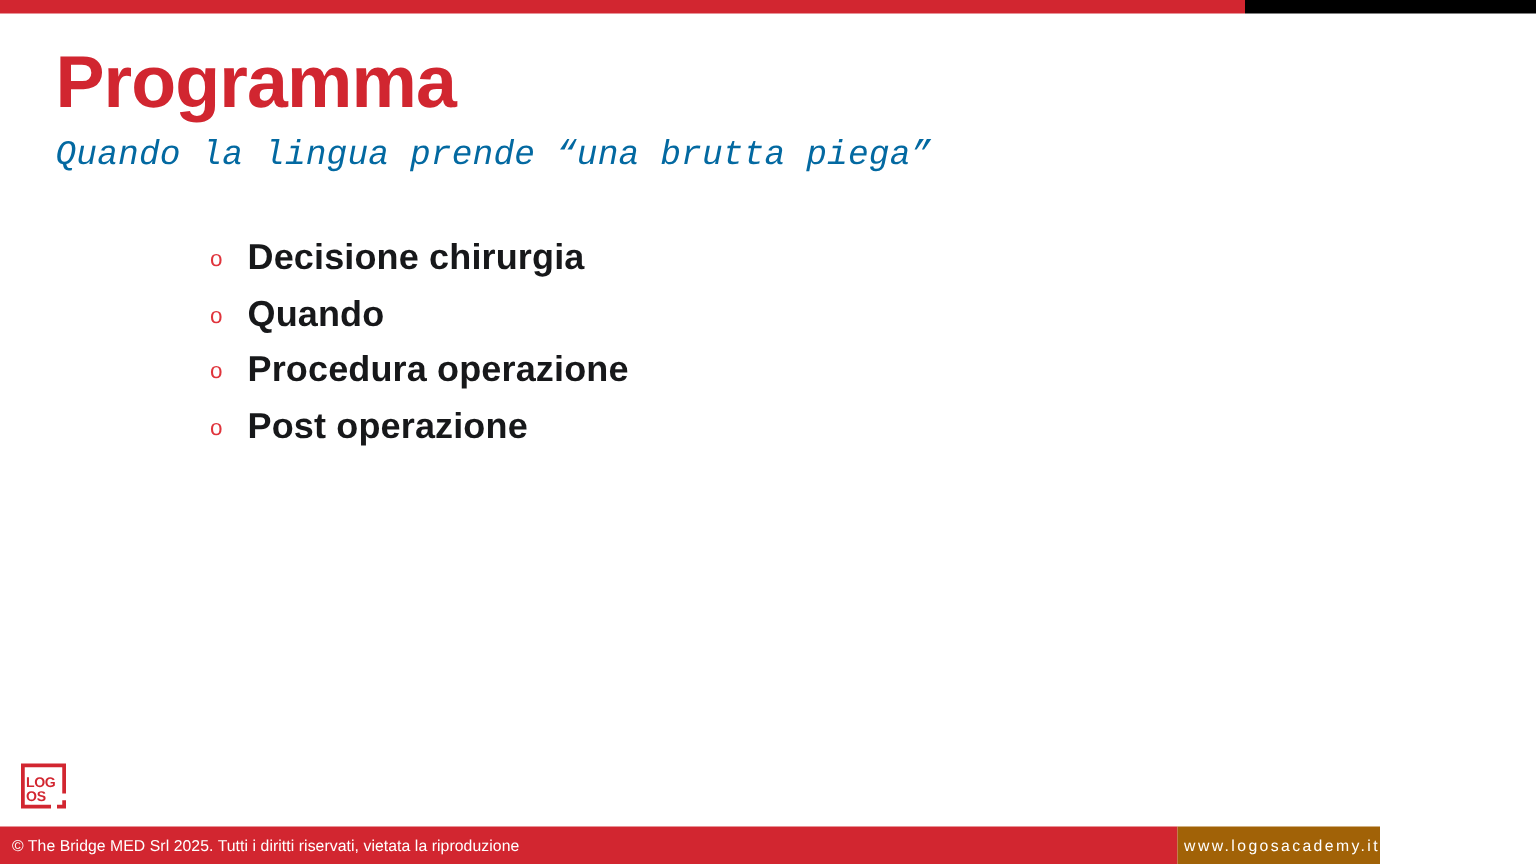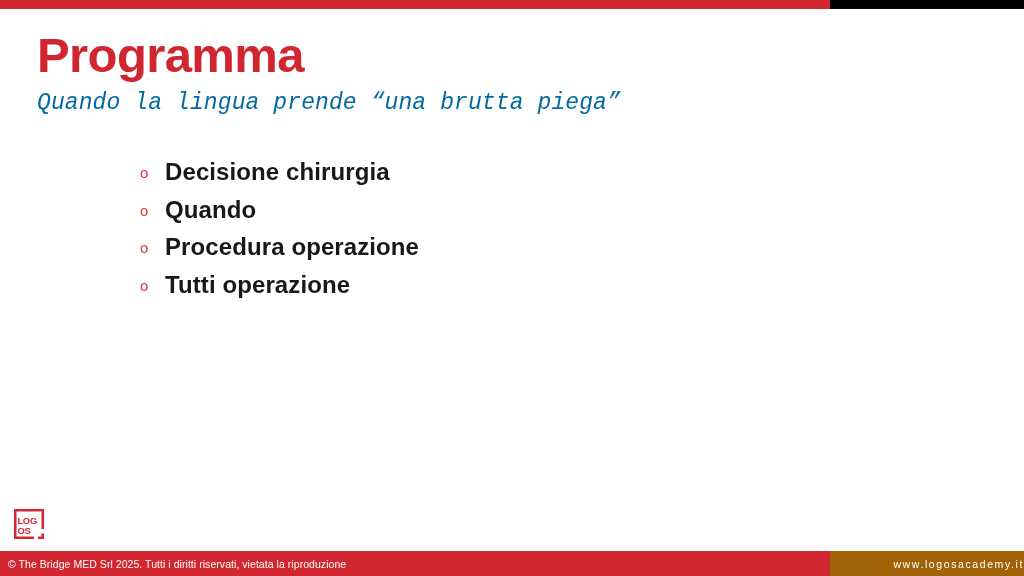--- a/index.html
+++ b/index.html
@@ -115,21 +115,21 @@
   }
   .logo svg {
     display: block;
   }
 
   
   .footer {
     position: absolute;
     left: 0;
     bottom: 0;
-    width: 1024px;
+    width: 920px;
     height: 25px;
     display: flex;
   }
   .footer-left {
     width: 830px;
     height: 100%;
     background: #d22630;
     display: flex;
     align-items: center;
   }
@@ -183,21 +183,21 @@
     <li class="agenda-item">
       <span class="agenda-marker">o</span>
       <span class="agenda-label">Quando</span>
     </li>
     <li class="agenda-item">
       <span class="agenda-marker">o</span>
       <span class="agenda-label">Procedura operazione</span>
     </li>
     <li class="agenda-item">
       <span class="agenda-marker">o</span>
-      <span class="agenda-label">Tutti operazione</span>
+      <span class="agenda-label">Post operazione</span>
     </li>
   </ul>
 
   <div class="logo">
     <svg width="34" height="34" viewBox="0 0 34 34" xmlns="http://www.w3.org/2000/svg" aria-hidden="true">
 
       <path d="M2 2 H32 V22 H29.5 V4.5 H4.5 V29.5 H22 V32 H2 Z" fill="#d22630"></path>
       <path d="M29.5 26.5 H32 V32 H26 V29.5 H29.5 Z" fill="#d22630"></path>
 
       <text x="5.4" y="17.4" font-family="'Liberation Sans', sans-serif" font-size="9.4" font-weight="700" letter-spacing="-0.25" fill="#d22630">LOG</text>

